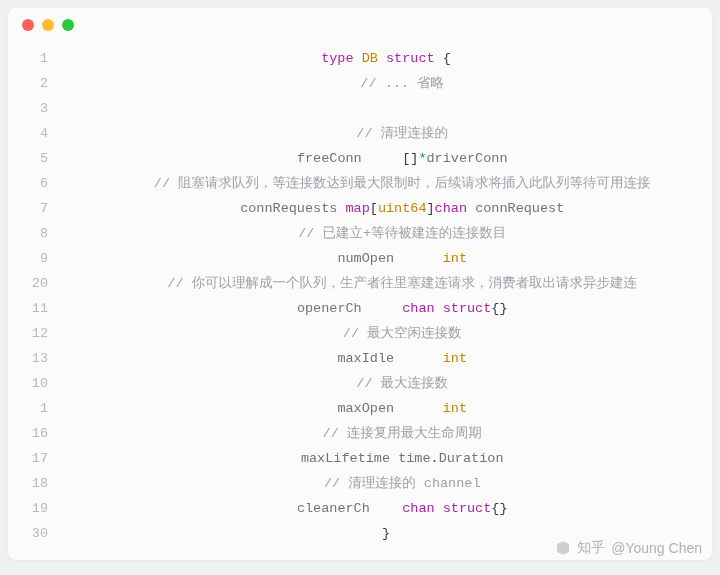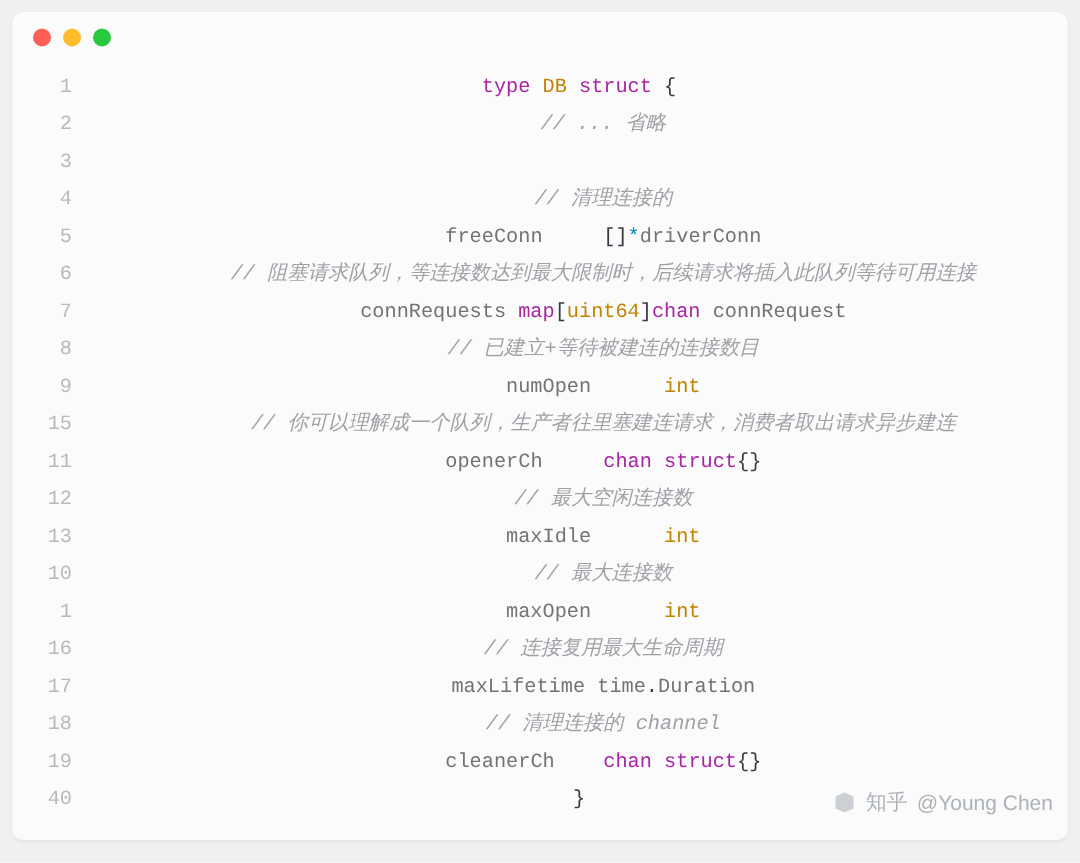--- a/index.html
+++ b/index.html
@@ -46,29 +46,29 @@
     text-align: right;
     color: #b9b9b9;
     padding-right: 12px;
     flex: 0 0 auto;
     user-select: none;
   }
   .content { flex: 1 1 auto; text-align: center; }
   .keyword  { color: #a626a4; }
   .typename { color: #c18401; }
   .ident    { color: #737373; }
-  .comment  { color: #a0a1a7; font-style: italic; }
+  .comment  { color: #a0a1a7; }
   .brace    { color: #383a42; }
   .punct    { color: #383a42; }
   .plain    { color: #383a42; }
   .star     { color: #0184bc; }
   .watermark {
     position: absolute;
     right: 18px;
-    bottom: 31px;
+    bottom: 18px;
     color: rgba(120,130,140,0.6);
     font-family: -apple-system, "Helvetica Neue", Arial, sans-serif;
     font-size: 14px;
     display: flex;
     align-items: center;
     gap: 6px;
     pointer-events: none;
   }
   .watermark svg { opacity: 0.6; }
 </style>
@@ -84,31 +84,31 @@
   <div class="code" id="code">
       <div class="line"><span class="gutter">1</span><span class="content"><span class="keyword">type</span><span class="plain"> </span><span class="typename">DB</span><span class="plain"> </span><span class="keyword">struct</span><span class="plain"> </span><span class="brace">{</span></span></div>
       <div class="line"><span class="gutter">2</span><span class="content"><span class="plain">    </span><span class="comment">// ... 省略</span></span></div>
       <div class="line"><span class="gutter">3</span><span class="content"></span></div>
       <div class="line"><span class="gutter">4</span><span class="content"><span class="plain">    </span><span class="comment">// 清理连接的</span></span></div>
       <div class="line"><span class="gutter">5</span><span class="content"><span class="plain">    </span><span class="ident">freeConn</span><span class="plain">     []</span><span class="star">*</span><span class="ident">driverConn</span></span></div>
       <div class="line"><span class="gutter">6</span><span class="content"><span class="plain">    </span><span class="comment">// 阻塞请求队列，等连接数达到最大限制时，后续请求将插入此队列等待可用连接</span></span></div>
       <div class="line"><span class="gutter">7</span><span class="content"><span class="plain">    </span><span class="ident">connRequests</span><span class="plain"> </span><span class="keyword">map</span><span class="punct">[</span><span class="typename">uint64</span><span class="punct">]</span><span class="keyword">chan</span><span class="plain"> </span><span class="ident">connRequest</span></span></div>
       <div class="line"><span class="gutter">8</span><span class="content"><span class="plain">    </span><span class="comment">// 已建立+等待被建连的连接数目</span></span></div>
       <div class="line"><span class="gutter">9</span><span class="content"><span class="plain">    </span><span class="ident">numOpen</span><span class="plain">      </span><span class="typename">int</span></span></div>
-      <div class="line"><span class="gutter">15</span><span class="content"><span class="plain">    </span><span class="comment">// 你可以理解成一个队列，生产者往里塞建连请求，消费者取出请求异步建连</span></span></div>
+      <div class="line"><span class="gutter">20</span><span class="content"><span class="plain">    </span><span class="comment">// 你可以理解成一个队列，生产者往里塞建连请求，消费者取出请求异步建连</span></span></div>
       <div class="line"><span class="gutter">11</span><span class="content"><span class="plain">    </span><span class="ident">openerCh</span><span class="plain">     </span><span class="keyword">chan</span><span class="plain"> </span><span class="keyword">struct</span><span class="brace">{}</span></span></div>
       <div class="line"><span class="gutter">12</span><span class="content"><span class="plain">    </span><span class="comment">// 最大空闲连接数</span></span></div>
       <div class="line"><span class="gutter">13</span><span class="content"><span class="plain">    </span><span class="ident">maxIdle</span><span class="plain">      </span><span class="typename">int</span></span></div>
       <div class="line"><span class="gutter">10</span><span class="content"><span class="plain">    </span><span class="comment">// 最大连接数</span></span></div>
       <div class="line"><span class="gutter">1</span><span class="content"><span class="plain">    </span><span class="ident">maxOpen</span><span class="plain">      </span><span class="typename">int</span></span></div>
       <div class="line"><span class="gutter">16</span><span class="content"><span class="plain">    </span><span class="comment">// 连接复用最大生命周期</span></span></div>
       <div class="line"><span class="gutter">17</span><span class="content"><span class="plain">    </span><span class="ident">maxLifetime</span><span class="plain"> </span><span class="ident">time</span><span class="plain">.</span><span class="ident">Duration</span></span></div>
       <div class="line"><span class="gutter">18</span><span class="content"><span class="plain">    </span><span class="comment">// 清理连接的 channel</span></span></div>
       <div class="line"><span class="gutter">19</span><span class="content"><span class="plain">    </span><span class="ident">cleanerCh</span><span class="plain">    </span><span class="keyword">chan</span><span class="plain"> </span><span class="keyword">struct</span><span class="brace">{}</span></span></div>
-      <div class="line"><span class="gutter">40</span><span class="content"><span class="brace">}</span></span></div>
+      <div class="line"><span class="gutter">30</span><span class="content"><span class="brace">}</span></span></div>
     </div>
 </div>
 
 <div class="watermark">
   <svg width="16" height="16" viewBox="0 0 24 24" fill="rgba(120,130,140,0.6)">
       <path d="M12 2L3 6v12l9 4 9-4V6l-9-4z"></path>
     </svg>
   <span>知乎</span>
   <span>@Young Chen</span>
 </div>

